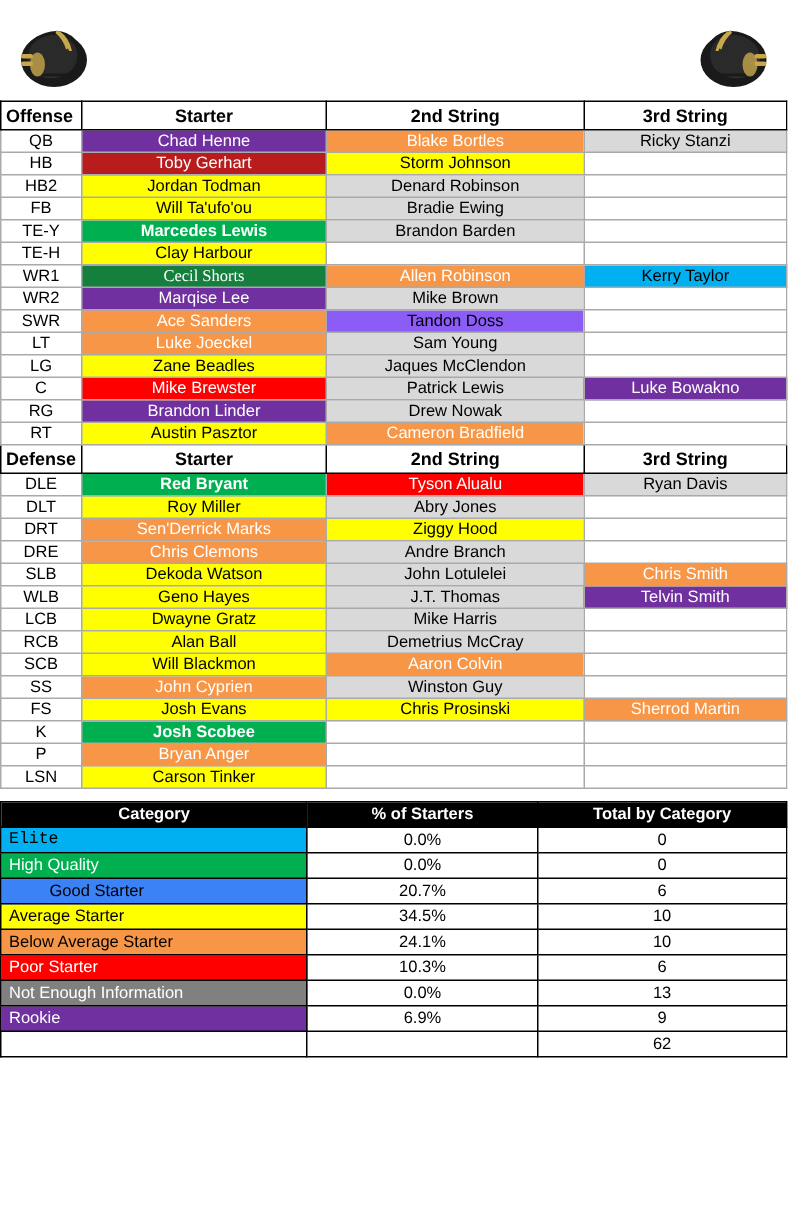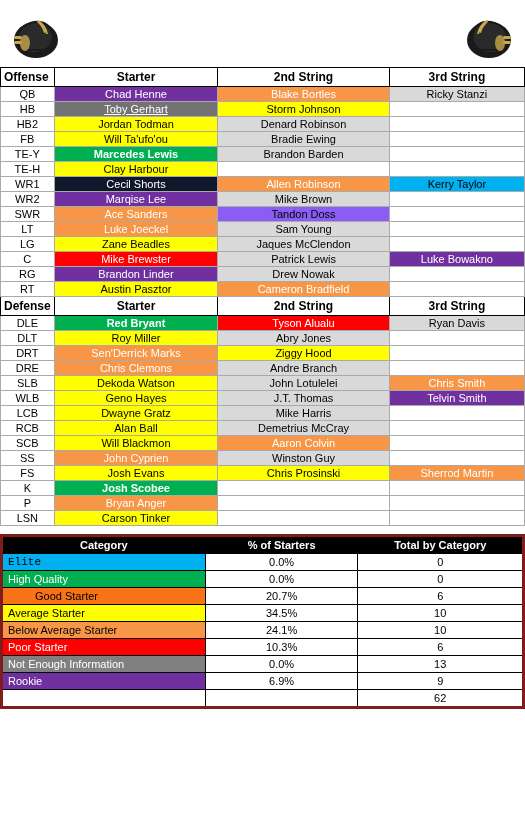--- a/index.html
+++ b/index.html
@@ -66,21 +66,21 @@
     .pos-col {
       text-align: left;
       font-weight: normal;
       width: 40px;
     }
 
     .stats-table {
       width: 100%;
       border-collapse: collapse;
       margin-top: 8px;
-      border: 3px solid #7f1d1d;
+      border: 1px solid #7f1d1d;
     }
     .stats-table td, .stats-table th {
       border: 1px solid #000;
       padding: 2px 5px;
       font-size: 11px;
     }
     .stats-table .header-row td {
       font-weight: bold;
       background: #000;
       color: #fff;
@@ -144,21 +144,21 @@
           <td style="text-align: center;">3rd String</td>
         </tr>
         <tr>
           <td class="pos-col">QB</td>
           <td style="background-color: rgb(112, 48, 160); color: rgb(255, 255, 255);">Chad Henne</td>
           <td style="background-color: rgb(247, 150, 70); color: rgb(255, 255, 255);">Blake Bortles</td>
           <td style="background-color: rgb(217, 217, 217); color: rgb(0, 0, 0);">Ricky Stanzi</td>
         </tr>
         <tr>
           <td class="pos-col">HB</td>
-          <td style="background-color: #737373; color: rgb(255, 255, 255); text-decoration: underline;">Toby Gerhart</td>
+          <td style="background-color: #b91c1c; color: rgb(255, 255, 255);">Toby Gerhart</td>
           <td style="background-color: rgb(255, 255, 0); color: rgb(0, 0, 0);">Storm Johnson</td>
           <td style="background-color: rgb(255, 255, 255); color: rgb(0, 0, 0);"></td>
         </tr>
         <tr>
           <td class="pos-col">HB2</td>
           <td style="background-color: rgb(255, 255, 0); color: rgb(0, 0, 0);">Jordan Todman</td>
           <td style="background-color: rgb(217, 217, 217); color: rgb(0, 0, 0);">Denard Robinson</td>
           <td style="background-color: rgb(255, 255, 255); color: rgb(0, 0, 0);"></td>
         </tr>
         <tr>
@@ -174,21 +174,21 @@
           <td style="background-color: rgb(255, 255, 255); color: rgb(0, 0, 0);"></td>
         </tr>
         <tr>
           <td class="pos-col">TE-H</td>
           <td style="background-color: rgb(255, 255, 0); color: rgb(0, 0, 0);">Clay Harbour</td>
           <td style="background-color: rgb(255, 255, 255); color: rgb(0, 0, 0);"></td>
           <td style="background-color: rgb(255, 255, 255); color: rgb(0, 0, 0);"></td>
         </tr>
         <tr>
           <td class="pos-col">WR1</td>
-          <td style="background-color: #0f172a; color: rgb(255, 255, 255);">Cecil Shorts</td>
+          <td style="background-color: #15803d; color: rgb(255, 255, 255); font-family: Liberation Serif, serif;">Cecil Shorts</td>
           <td style="background-color: rgb(247, 150, 70); color: rgb(255, 255, 255);">Allen Robinson</td>
           <td style="background-color: rgb(0, 176, 240); color: rgb(0, 0, 0);">Kerry Taylor</td>
         </tr>
         <tr>
           <td class="pos-col">WR2</td>
           <td style="background-color: rgb(112, 48, 160); color: rgb(255, 255, 255);">Marqise Lee</td>
           <td style="background-color: rgb(217, 217, 217); color: rgb(0, 0, 0);">Mike Brown</td>
           <td style="background-color: rgb(255, 255, 255); color: rgb(0, 0, 0);"></td>
         </tr>
         <tr>
@@ -331,21 +331,21 @@
           <td class="cat-label" style="background-color: rgb(0, 176, 240); color: rgb(0, 0, 0); font-family: Liberation Mono, monospace;">Elite</td>
           <td class="pct-col">0.0%</td>
           <td class="total-col">0</td>
         </tr>
         <tr>
           <td class="cat-label" style="background-color: rgb(0, 176, 80); color: rgb(255, 255, 255);">High Quality</td>
           <td class="pct-col">0.0%</td>
           <td class="total-col">0</td>
         </tr>
         <tr>
-          <td class="cat-label" style="background-color: #f97316; color: rgb(0, 0, 0); padding-left: 32px;">Good Starter</td>
+          <td class="cat-label" style="background-color: #3b82f6; color: rgb(0, 0, 0); padding-left: 32px;">Good Starter</td>
           <td class="pct-col">20.7%</td>
           <td class="total-col">6</td>
         </tr>
         <tr>
           <td class="cat-label" style="background-color: rgb(255, 255, 0); color: rgb(0, 0, 0);">Average Starter</td>
           <td class="pct-col">34.5%</td>
           <td class="total-col">10</td>
         </tr>
         <tr>
           <td class="cat-label" style="background-color: rgb(247, 150, 70); color: rgb(0, 0, 0);">Below Average Starter</td>

